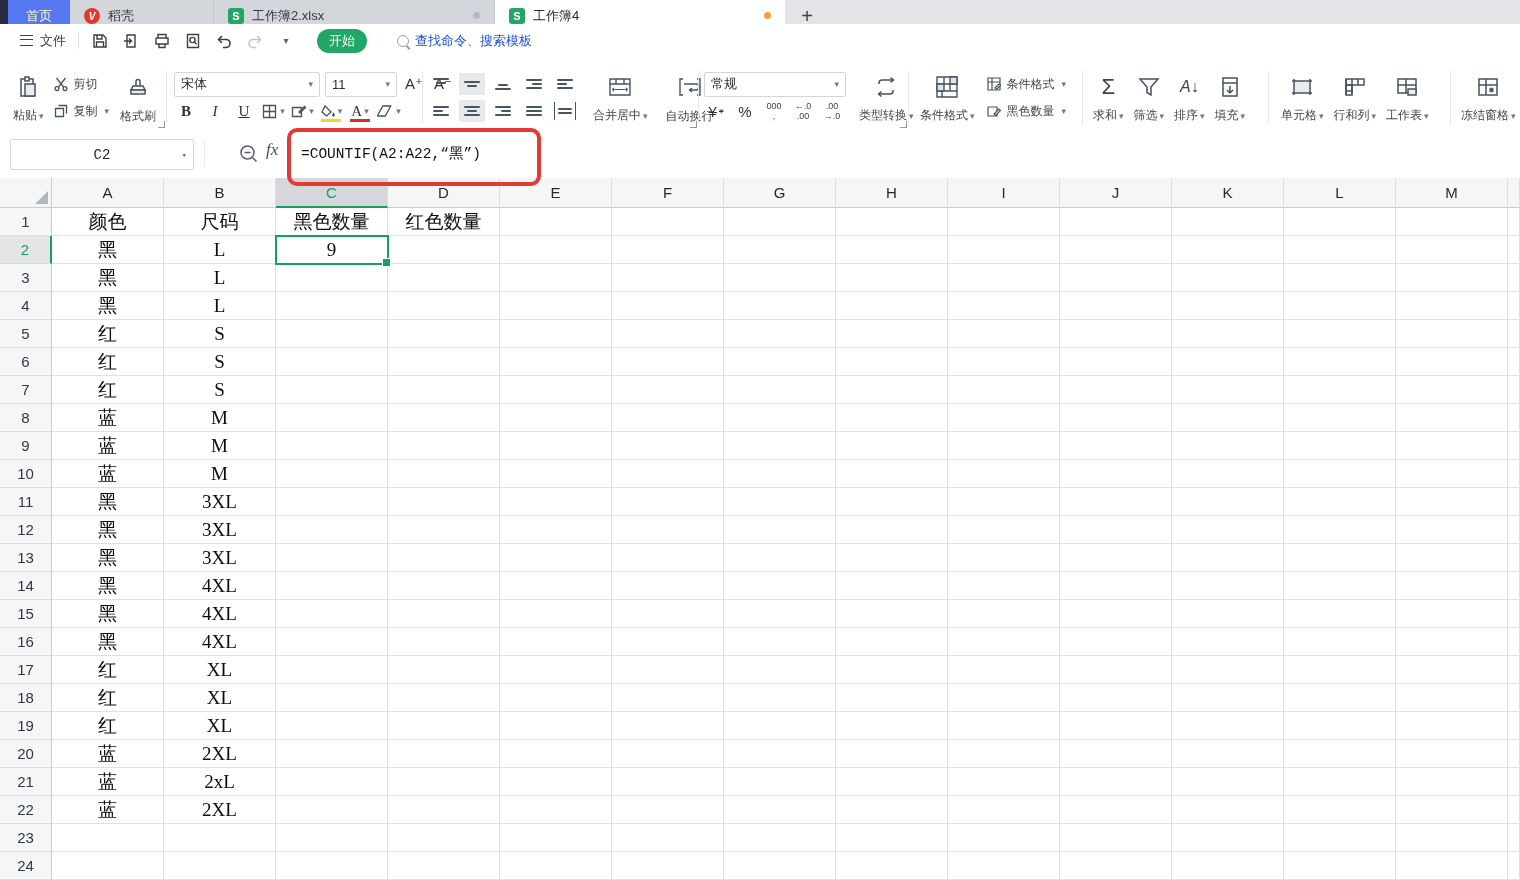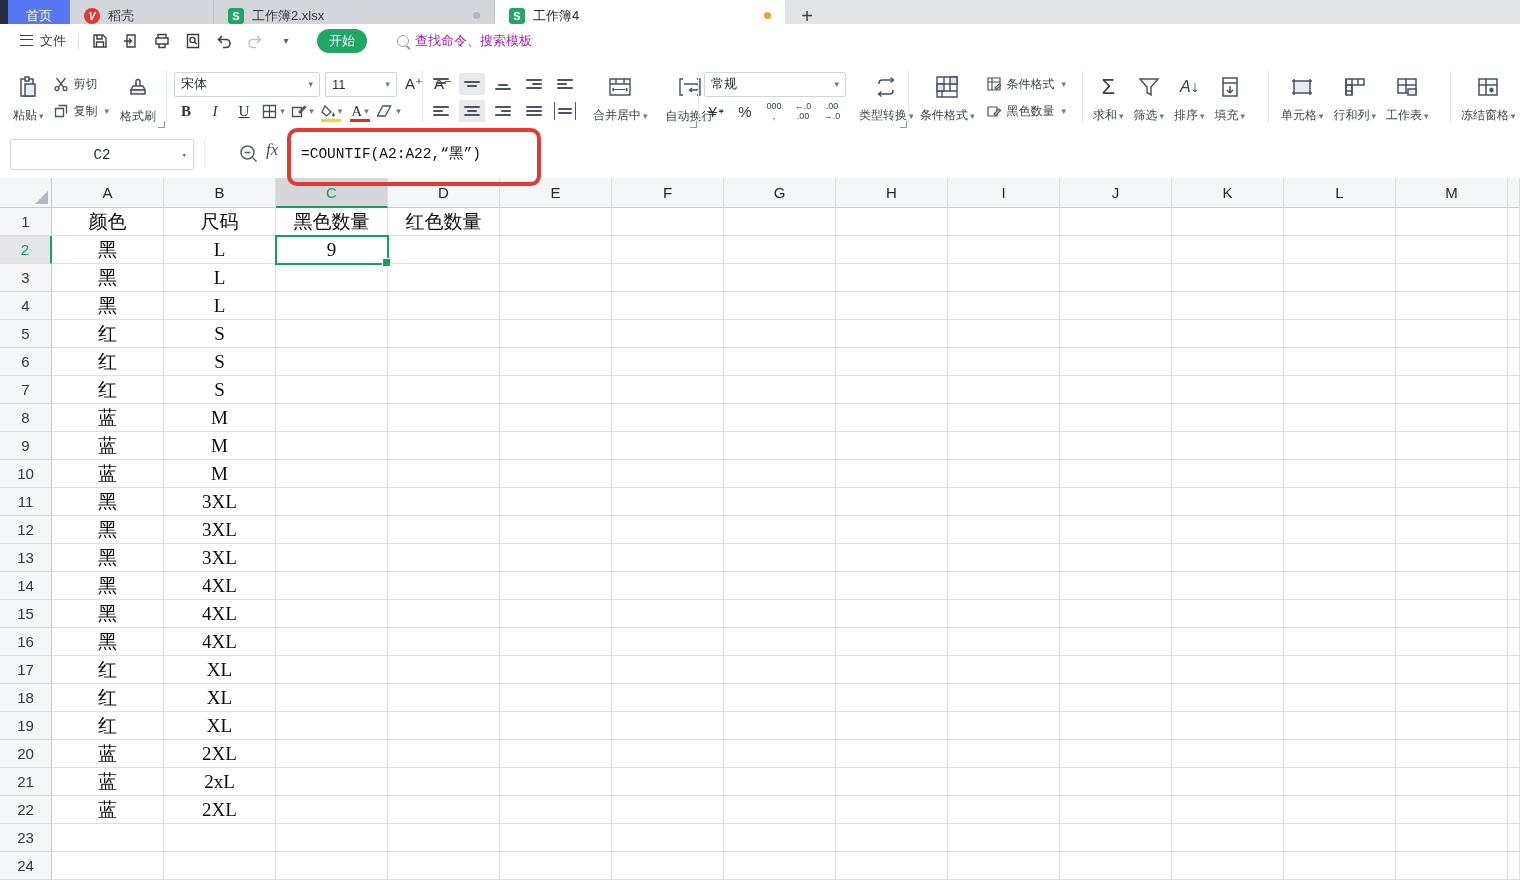--- a/index.html
+++ b/index.html
@@ -29,21 +29,21 @@
   #hamb{margin-left:20px;width:13px;height:9px;border-top:1.5px solid #3b4045;border-bottom:1.5px solid #3b4045;position:relative}
   #hamb:before{content:"";position:absolute;left:0;top:2.5px;width:13px;height:1.5px;background:#3b4045}
   #file-label{margin-left:7px}
   #menu-sep{width:1px;height:16px;background:#dcdfe3;margin:0 10px 0 12px}
   .qat{display:flex;align-items:center;gap:9px}
   .qat .qbtn{width:22px;height:22px;display:flex;align-items:center;justify-content:center}
   .qat svg{display:block}
   #start-pill{margin-left:20px;background:#21a666;color:#fff;border-radius:12px;padding:3px 12px;font-size:13px}
   .menu-items{display:flex;gap:24px;margin-left:24px;white-space:nowrap;color:#35393f}
   .menu-items span{cursor:default}
-  #menu-search{display:flex;align-items:center;gap:6px;margin-left:30px;color:#a21caf}
+  #menu-search{display:flex;align-items:center;gap:6px;margin-left:30px;color:#1d4ed8}
   .mag{width:10px;height:10px;border:1.5px solid #9ba1a9;border-radius:50%;position:relative}
   .mag:after{content:"";position:absolute;left:9px;top:9px;width:5px;height:1.5px;background:#9ba1a9;transform:rotate(45deg);transform-origin:0 0}
 
   
   #toolbar{position:absolute;left:0;top:65px;width:1520px;height:65px;background:#fff;border-bottom:1px solid #e2e4e8}
   .vsep{position:absolute;top:6px;width:1px;height:52px;background:#e6e8eb}
   .grp{position:absolute;top:4px;height:57px;display:flex;align-items:center}
   .bigbtn{display:flex;flex-direction:column;align-items:center;justify-content:space-between;height:52px;padding:1px 5px}
   .bigbtn .ic{height:30px;display:flex;align-items:center;justify-content:center}
   .lb{font-size:12px;color:#41464c;white-space:nowrap;line-height:16px}

